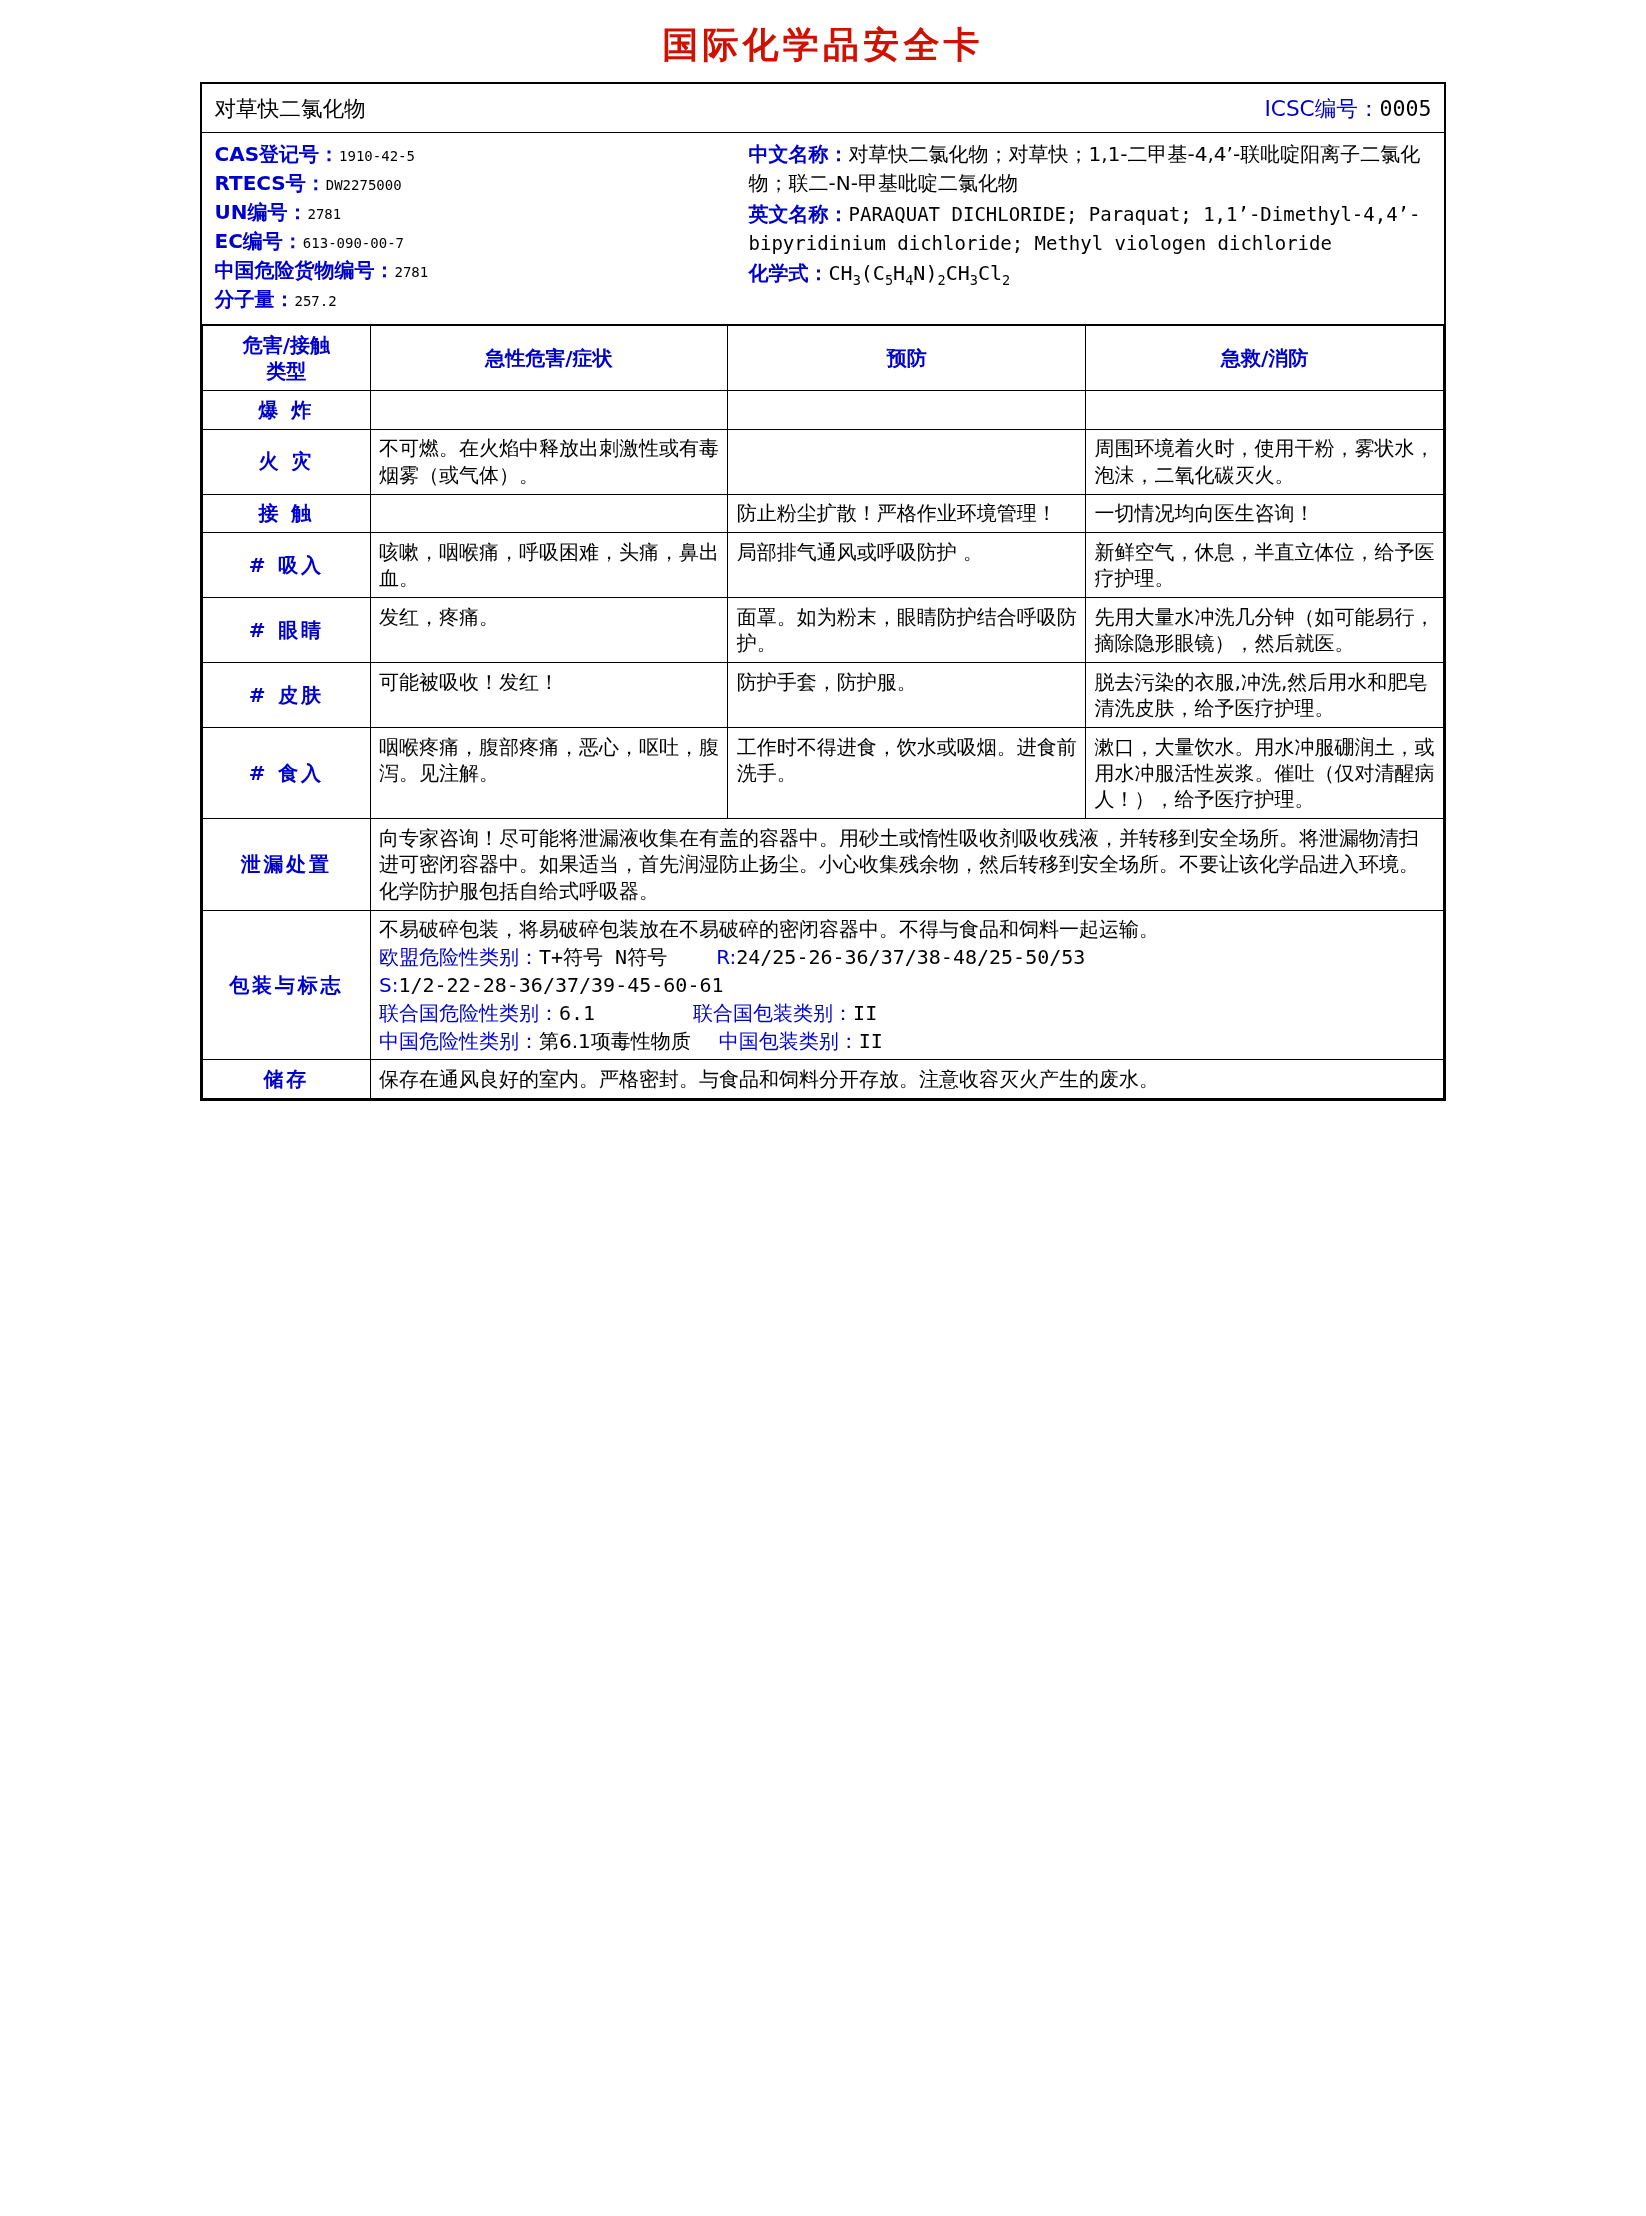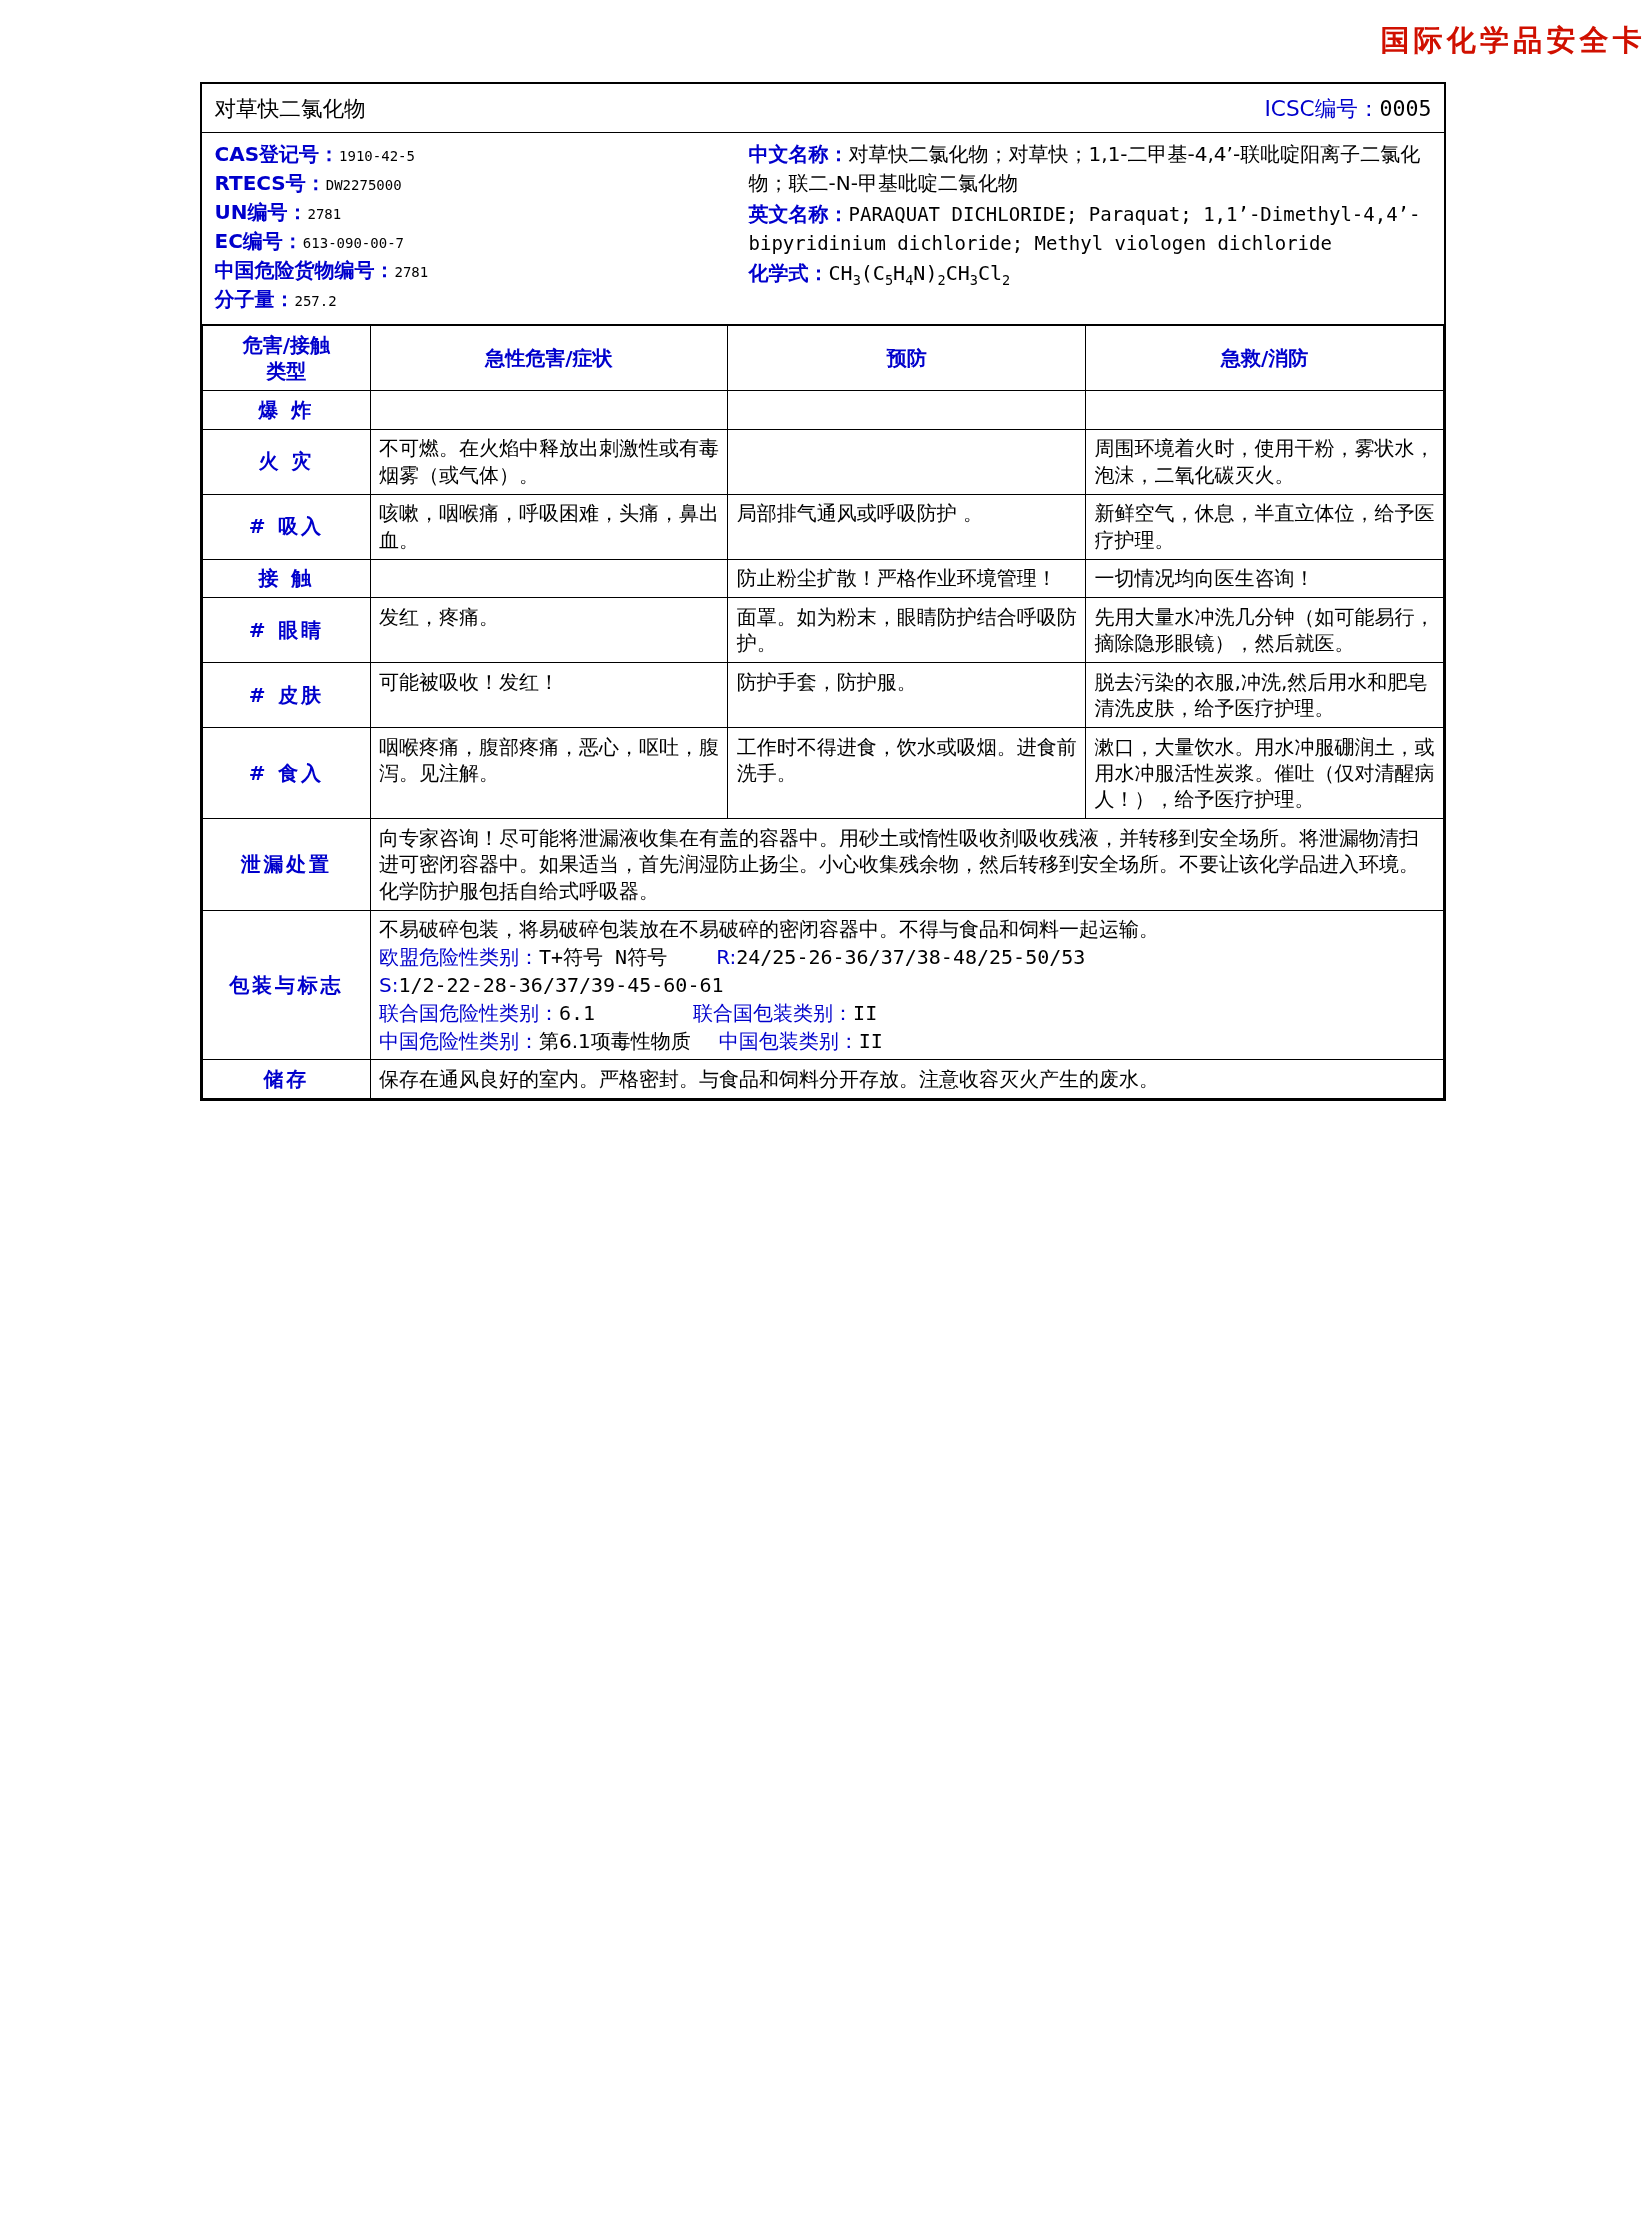--- a/index.html
+++ b/index.html
@@ -11,28 +11,28 @@
     width: 1646px;
     font-family: "DejaVu Sans", sans-serif;
     color: #000000;
   }
   .page {
     width: 1646px;
     box-sizing: border-box;
     padding: 0;
   }
   .doc-title {
-    text-align: right;
+    text-align: center;
     color: #d01000;
     font-family: "DejaVu Sans", sans-serif;
     font-weight: bold;
-    font-size: 29px;
+    font-size: 36px;
     letter-spacing: 4.2px;
     padding-top: 21px;
-    padding-bottom: 21px;
+    padding-bottom: 12px;
   }
   .card {
     margin: 0 auto;
     width: 1246px;
     border: 2.1px solid #000;
     box-sizing: border-box;
   }
   table.main {
     border-collapse: collapse;
     width: 100%;
@@ -218,34 +218,34 @@
       </tr>
 
       <tr>
         <td class="cat-cell vmid">火 灾</td>
         <td>不可燃。在火焰中释放出刺激性或有毒烟雾（或气体）。</td>
         <td></td>
         <td>周围环境着火时，使用干粉，雾状水，泡沫，二氧化碳灭火。</td>
       </tr>
 
       <tr>
+        <td class="cat-cell vmid">接 触</td>
+        <td></td>
+        <td>防止粉尘扩散！严格作业环境管理！</td>
+        <td>一切情况均向医生咨询！</td>
+      </tr>
+
+      <tr>
         <td class="cat-cell vmid"># 吸入</td>
         <td>咳嗽，咽喉痛，呼吸困难，头痛，鼻出血。</td>
         <td>局部排气通风或呼吸防护 。</td>
         <td>新鲜空气，休息，半直立体位，给予医疗护理。</td>
       </tr>
 
       <tr>
-        <td class="cat-cell vmid">接 触</td>
-        <td></td>
-        <td>防止粉尘扩散！严格作业环境管理！</td>
-        <td>一切情况均向医生咨询！</td>
-      </tr>
-
-      <tr>
         <td class="cat-cell vmid"># 眼睛</td>
         <td>发红，疼痛。</td>
         <td>面罩。如为粉末，眼睛防护结合呼吸防护。</td>
         <td>先用大量水冲洗几分钟（如可能易行，摘除隐形眼镜），然后就医。</td>
       </tr>
 
       <tr>
         <td class="cat-cell vmid"># 皮肤</td>
         <td>可能被吸收！发红！</td>
         <td>防护手套，防护服。</td>

